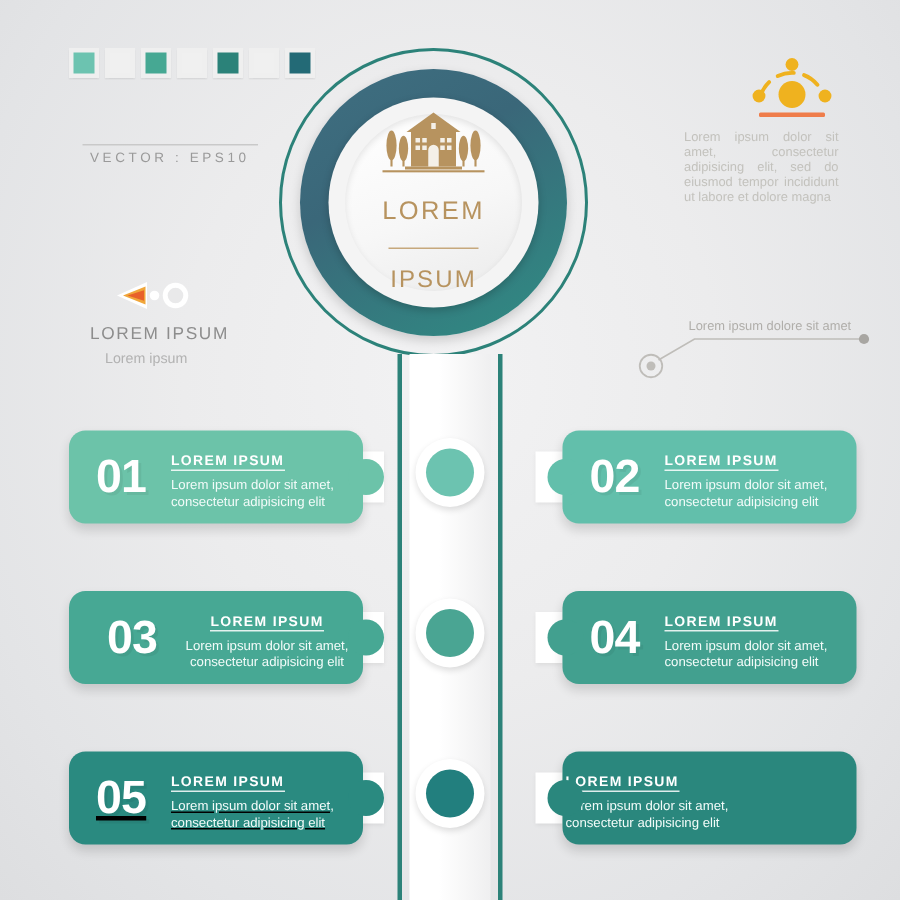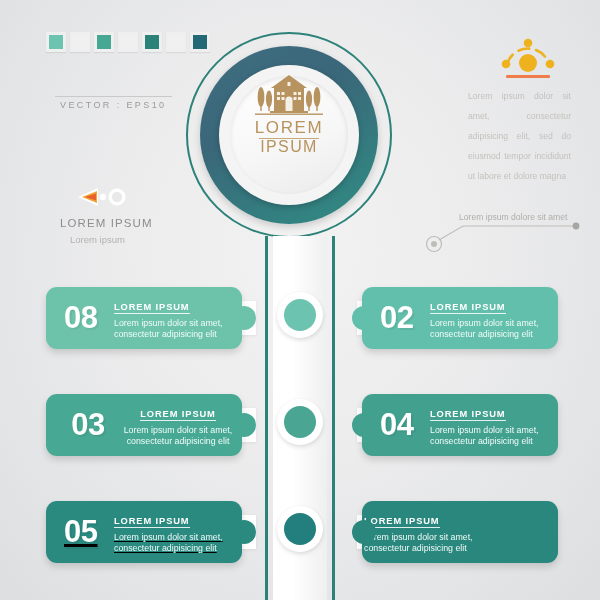--- a/index.html
+++ b/index.html
@@ -106,25 +106,25 @@
     position: absolute;
     left: 506px;
     top: 75px;
     width: 44px;
     height: 3px;
     background: #ef7d4b;
     border-radius: 1px;
   }
   .tr-text {
     position: absolute;
-    left: 468px;
+    left: 456px;
     top: 86px;
     width: 103px;
     font-size: 8.6px;
-    line-height: 20px;
+    line-height: 10px;
     color: #c3c2bd;
     text-align: justify;
   }
 
   
   .callout {
     position: absolute;
     left: 425px;
     top: 205px;
     width: 160px;
@@ -179,21 +179,21 @@
     left: 44px;
     top: 44px;
     width: 118px;
     height: 118px;
     border-radius: 50%;
     background: linear-gradient(160deg, #ffffff 0%, #f7f7f7 55%, #ebebeb 100%);
     box-shadow: inset 0 2px 5px rgba(0,0,0,0.10);
     display: flex;
     flex-direction: column;
     align-items: center;
-    justify-content: flex-start;
+    justify-content: space-between;
   }
   .emblem-icon {
     width: 74px;
     height: 44px;
     margin-top: -2px;
   }
   .emblem-l1 {
     font-size: 17px;
     letter-spacing: 1.6px;
     color: #b7935f;
@@ -266,21 +266,21 @@
     box-shadow: 0 4px 7px rgba(0,0,0,0.14);
     display: flex;
     align-items: center;
   }
   .box-wrap {
     position: absolute;
     width: 210px;
     height: 62px;
   }
   .box.left  { left: 0px; }
-  .box.right { left: 5px; }
+  .box.right { left: 18px; }
   .notch {
     position: absolute;
     top: 19px;
     width: 24px;
     height: 24px;
     border-radius: 50%;
     box-sizing: border-box;
   }
   .notch.right { left: 186px; }
   .notch.left  { left: 0px; }
@@ -448,21 +448,21 @@
       </div>
       <div class="node" style="left: 277px; top: 399px; position: absolute;">
         <i style="background: rgb(74, 165, 147);"></i>
       </div>
       <div class="node" style="left: 277px; top: 506px; position: absolute;">
         <i style="background: rgb(34, 127, 126);"></i>
       </div>
       <div class="box-wrap" style="position: absolute; top: 287px; left: 46px;">
         <div class="notch-cut" style="left: 192px;"></div>
         <div class="box left" style="background: rgb(108, 195, 169);">
-          <div class="box-num">08</div>
+          <div class="box-num">01</div>
           <div class="box-body"><div class="box-head">LOREM IPSUM</div><div class="box-text">Lorem ipsum dolor sit amet, consectetur adipisicing elit</div></div>
           <div class="notch right" style="background: rgb(108, 195, 169); left: 186px;"></div>
         </div>
       </div>
       <div class="box-wrap" style="position: absolute; top: 287px; left: 357px;">
         <div class="notch-cut" style="left: 0px;"></div>
         <div class="box right" style="background: rgb(98, 191, 171);">
           <div class="box-num">02</div>
           <div class="box-body"><div class="box-head">LOREM IPSUM</div><div class="box-text">Lorem ipsum dolor sit amet, consectetur adipisicing elit</div></div>
           <div class="notch left" style="background: rgb(98, 191, 171); left: -10px;"></div>

